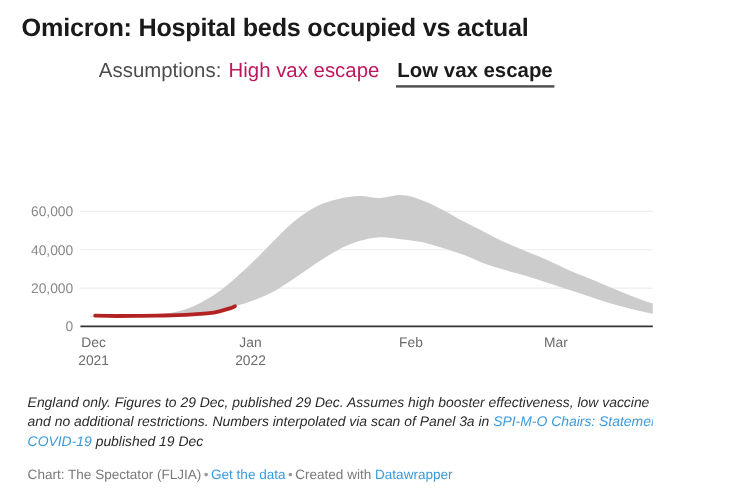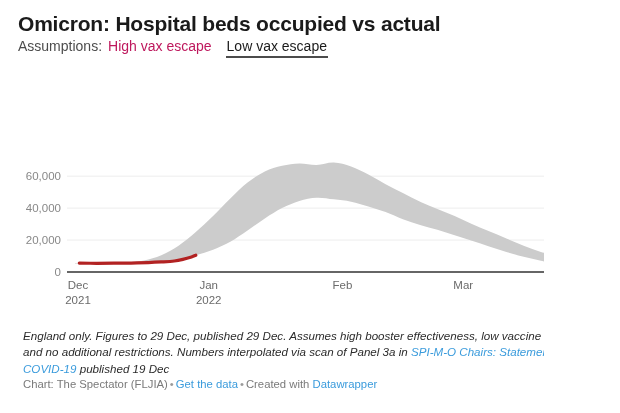--- a/index.html
+++ b/index.html
@@ -32,36 +32,37 @@
     margin-top: 11px;
     font-size: 13.4px;
     color: #4c4c4c;
     line-height: 1.33;
     max-width: 580px;
     font-weight: normal;
   }
 
   
   .assumptions-row {
-    margin-top: 2px;
+    margin-top: 13px;
     display: flex;
     align-items: baseline;
-    font-size: 14px;
+    font-size: 17px;
     color: #4c4c4c;
     white-space: nowrap;
+    justify-content: center;
   }
   .assumptions-label { margin-right: 5px; }
   .toggle-option {
     color: #be185d;
     cursor: pointer;
     padding: 0 1px;
   }
   .toggle-option.active {
     color: #1a1a1a;
-    font-weight: normal;
+    font-weight: bold;
     border-bottom: 2.5px solid #4c4c4c;
     padding-bottom: 2px;
   }
   .toggle-gap { width: 13px; display: inline-block; }
 
   
   .plot-wrap {
     position: absolute;
     left: 0;
     top: 135px;
@@ -95,21 +96,21 @@
     font-style: italic;
     color: #2b2b2b;
     line-height: 1.42;
     max-width: 578px;
   }
   .footnote a, .link {
     color: #3a9bdc;
     text-decoration: none;
   }
   .credit {
-    margin-top: 0;
+    margin-top: 12px;
     font-size: 11.3px;
     color: #7a7a7a;
     line-height: 1.3;
   }
   .credit .link { color: #3a9bdc; }
   .sep { color: #9a9a9a; padding: 0 2px; }
 </style>
 </head>
 <body>
 

